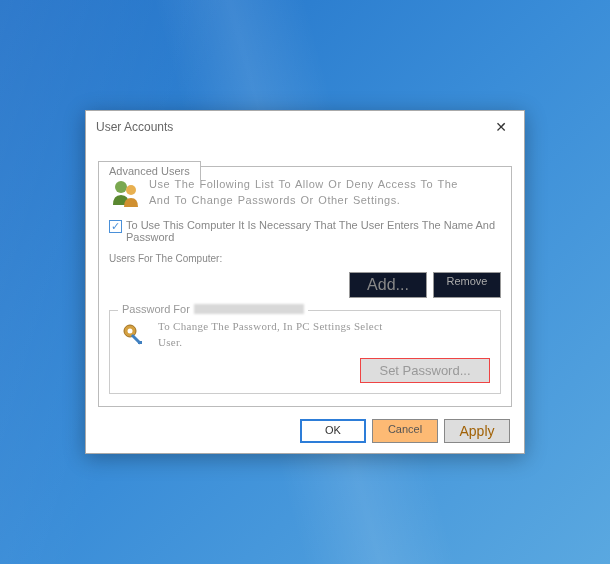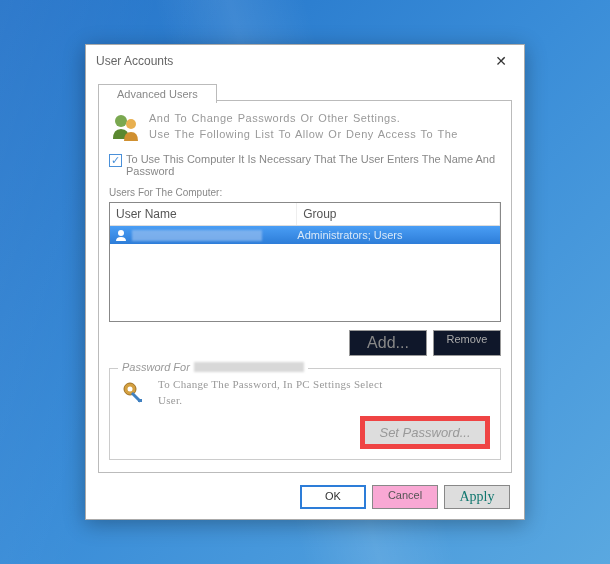--- a/index.html
+++ b/index.html
@@ -47,28 +47,28 @@
       font-size: 14px;
       color: #333;
       cursor: pointer;
     }
     .content { padding: 4px 12px 10px; }
     .tabs {
       border-bottom: 1px solid #bbb;
       display: flex;
     }
     .tab {
-      padding: 3px 18px;
+      padding: 3px 10px;
       border: 1px solid #bbb;
       border-bottom: none;
       background: #fff;
       color: #888;
       font-size: 11px;
       position: relative;
-      top: 3px;
+      top: 14px;
     }
     .tab-panel {
       border: 1px solid #bbb;
       border-top: none;
       padding: 10px 10px 12px;
     }
     .intro-row {
       display: flex;
       gap: 8px;
       margin-bottom: 10px;
@@ -181,21 +181,20 @@
       position: absolute;
       top: -8px;
       left: 8px;
       background: #fff;
       padding: 0 4px;
       color: #999;
       font-size: 11px;
       display: flex;
       align-items: center;
       gap: 4px;
-      font-style: italic;
     }
     .blur-legend {
       background: #d8d8d8;
       height: 10px;
       width: 110px;
       filter: blur(1px);
     }
     .password-row {
       display: flex;
       gap: 10px;
@@ -208,56 +207,54 @@
       font-size: 11px;
       letter-spacing: 0.3px;
       line-height: 1.4;
     }
     .set-pwd-row {
       display: flex;
       justify-content: flex-end;
       margin-top: 8px;
     }
     .btn-setpwd {
-      border: 5px solid #ef4444;
+      border: 1px solid #ef4444;
       background: #ddd;
       color: #999;
       padding: 4px 8px;
       font-size: 13px;
       min-width: 130px;
       text-align: center;
-      font-style: italic;
     }
     .dialog-buttons {
       display: flex;
       justify-content: flex-end;
       gap: 6px;
       margin-top: 12px;
       padding-right: 2px;
     }
     .dlg-btn {
       border: 1px solid #888;
-      background: #f9a8d4;
+      background: #fdba74;
       color: #555;
       padding: 3px 0;
       font-size: 11px;
       min-width: 66px;
       text-align: center;
       cursor: pointer;
     }
     .dlg-btn.primary {
       border: 2px solid #2d7dd8;
       background: #fff;
       color: #333;
     }
     .dlg-btn.disabled {
       background: #ddd;
-      color: #0f766e;
+      color: #a16207;
       font-size: 14px;
-      font-family: Liberation Serif, serif;
     }
   </style>
 </head>
 <body>
 
 <div class="bg-rays"></div>
 
 <div class="dialog">
   <div class="titlebar">
     <span class="titlebar-title">User Accounts</span>
@@ -273,48 +270,32 @@
 
     <div class="tab-panel">
       <div class="intro-row">
         <svg class="users-icon" width="32" height="32" viewBox="0 0 32 32">
           <circle cx="12" cy="10" r="6" fill="#7aa850"></circle>
           <path d="M4 28 Q4 18 12 18 Q20 18 20 28 Z" fill="#5a8830"></path>
           <circle cx="22" cy="13" r="5" fill="#e8b050"></circle>
           <path d="M15 30 Q15 21 22 21 Q29 21 29 30 Z" fill="#d09030"></path>
         </svg>
         <div class="intro-text">
+          <div>Use The Following List To Allow Or Deny Access To The</div>
           <div>And To Change Passwords Or Other Settings.</div>
-          <div>Use The Following List To Allow Or Deny Access To The</div>
         </div>
       </div>
 
       <div class="checkbox-row">
         <div class="checkbox">✓</div>
         <span>To Use This Computer It Is Necessary That The User Enters The Name And Password</span>
       </div>
 
       <div class="users-label">Users For The Computer:</div>
 
-      <div class="users-table">
-        <div class="table-header">
-          <div class="th th-user">User Name</div>
-          <div class="th th-group">Group</div>
-        </div>
-        <div class="table-row">
-          <div class="row-user">
-            <svg class="user-small-icon" width="14" height="14" viewBox="0 0 14 14">
-              <circle cx="7" cy="5" r="3" fill="#fff"></circle>
-              <path d="M2 13 Q2 9 7 9 Q12 9 12 13 Z" fill="#fff"></path>
-            </svg>
-            <div class="blur-name"></div>
-          </div>
-          <div class="row-group">Administrators; Users</div>
-        </div>
-      </div>
 
       <div class="button-row">
         <div class="btn large">Add...</div>
         <div class="btn disabled">Remove</div>
       </div>
 
       <div class="fieldset">
         <div class="fieldset-legend">
           <span>Password For</span>
           <div class="blur-legend"></div>

